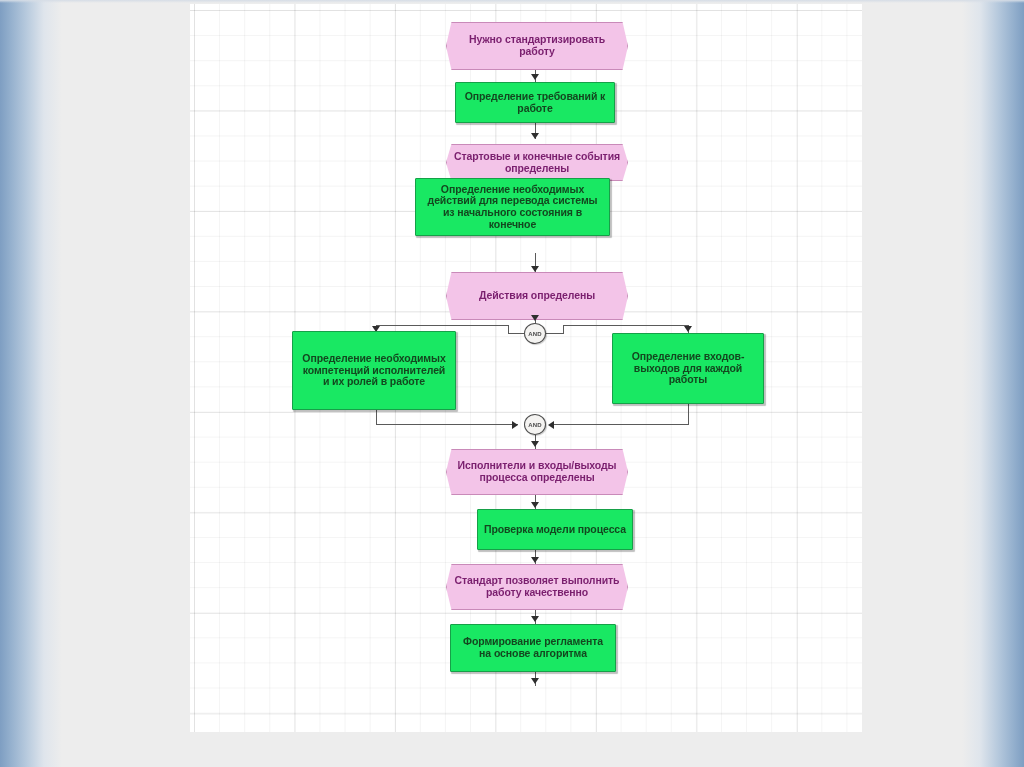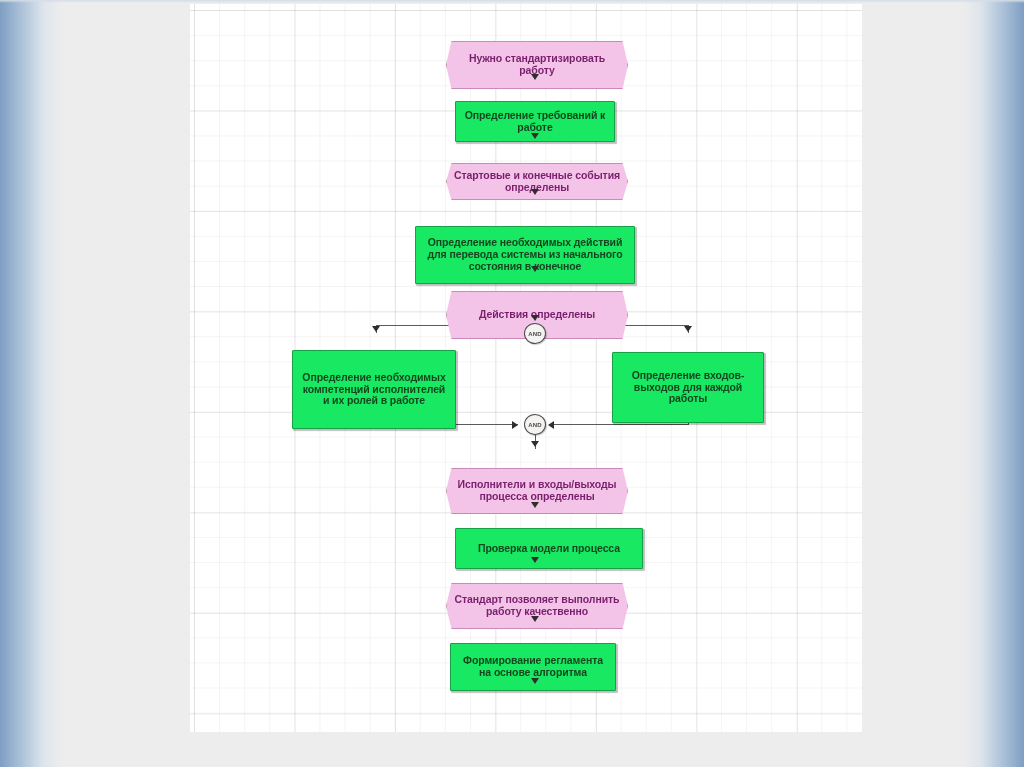--- a/index.html
+++ b/index.html
@@ -66,21 +66,20 @@
   .node {
     position: absolute;
     box-sizing: border-box;
     display: flex;
     align-items: center;
     justify-content: center;
     text-align: center;
     line-height: 1.12;
     letter-spacing: -0.1px;
     z-index: 3;
-    margin-top: 19px;
   }
   .node .label { display: block; padding: 0 6px; }
 
   
   .ev {
     background: #f3c4e8;
     color: #7a1f6e;
     font-weight: bold;
     font-size: 10.5px;
     border: 1.2px solid #c98ab9;
@@ -174,21 +173,21 @@
       </div>
       <div class="vline" style="left:535px; top:123px; height:16px;"></div>
       <div class="arrow-down" style="left:531px; top:133px;"></div>
 
       <div class="node ev" style="left:446px; top:144px; width:182px; height:37px;">
         <span class="label">Стартовые и конечные события определены</span>
       </div>
       <div class="vline" style="left:535px; top:181px; height:14px;"></div>
       <div class="arrow-down" style="left:531px; top:189px;"></div>
 
-      <div class="node fn" style="left:415px; top:207px; width:220px; height:58px;justify-content:flex-end;">
+      <div class="node fn" style="left:415px; top:178px; width:195px; height:58px;justify-content:flex-end;">
         <span class="label">Определение необходимых действий для перевода системы из начального состояния в конечное</span>
       </div>
       <div class="vline" style="left:535px; top:253px; height:19px;"></div>
       <div class="arrow-down" style="left:531px; top:266px;"></div>
 
       <div class="node ev" style="left:446px; top:272px; width:182px; height:48px;">
         <span class="label">Действия определены</span>
       </div>
       <div class="vline" style="left:535px; top:310px; height:14px;"></div>
       <div class="arrow-down" style="left:531px; top:315px;"></div>
@@ -231,21 +230,21 @@
 
       <div class="vline" style="left:535px; top:435px; height:14px;"></div>
       <div class="arrow-down" style="left:531px; top:441px;"></div>
 
       <div class="node ev" style="left:446px; top:449px; width:182px; height:46px;">
         <span class="label">Исполнители и входы/выходы процесса определены</span>
       </div>
       <div class="vline" style="left:535px; top:495px; height:14px;"></div>
       <div class="arrow-down" style="left:531px; top:502px;"></div>
 
-      <div class="node fn" style="left:455px; top:509px; width:188px; height:41px;">
+      <div class="node fn" style="left:477px; top:509px; width:156px; height:41px;">
         <span class="label">Проверка модели процесса</span>
       </div>
       <div class="vline" style="left:535px; top:550px; height:14px;"></div>
       <div class="arrow-down" style="left:531px; top:557px;"></div>
 
       <div class="node ev" style="left:446px; top:564px; width:182px; height:46px;justify-content:flex-end;">
         <span class="label">Стандарт позволяет выполнить работу качественно</span>
       </div>
       <div class="vline" style="left:535px; top:610px; height:14px;"></div>
       <div class="arrow-down" style="left:531px; top:616px;"></div>

